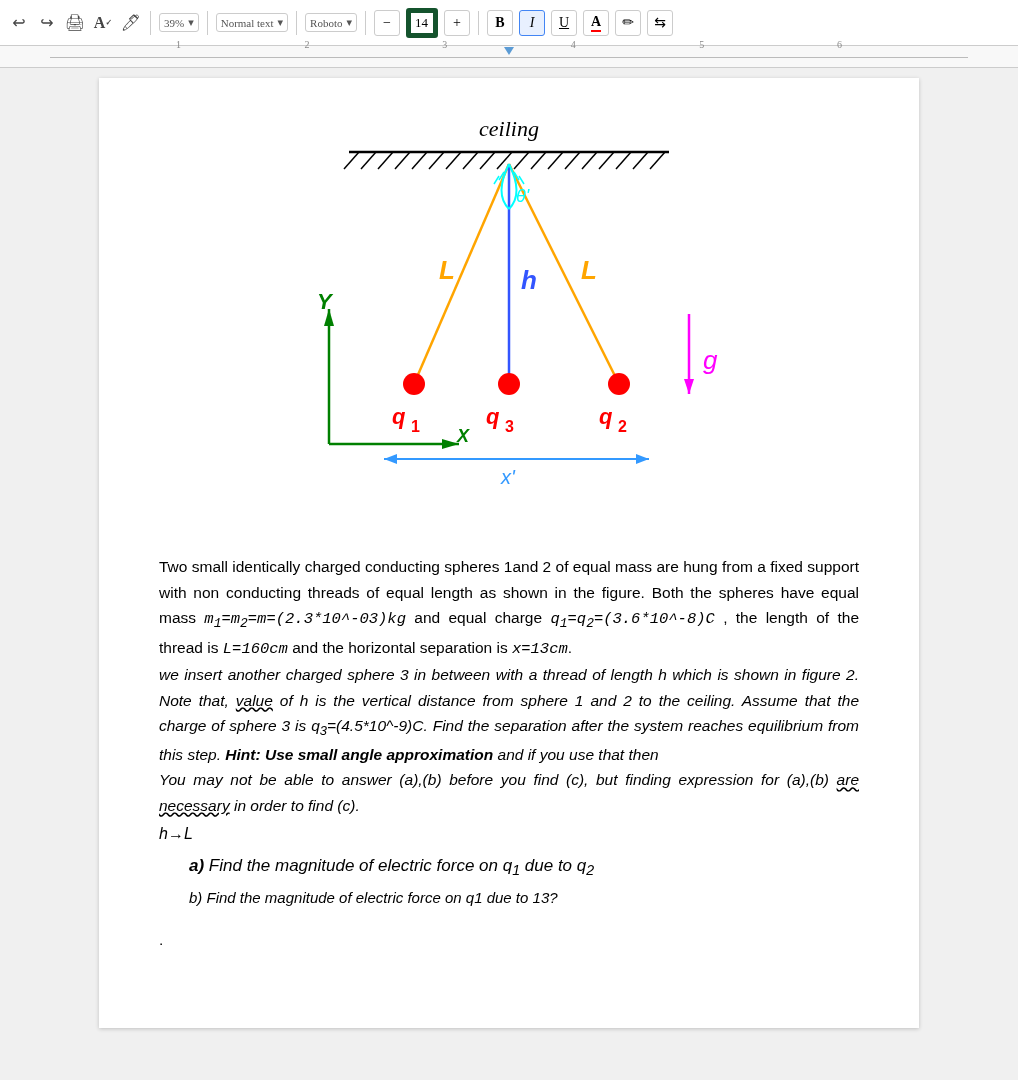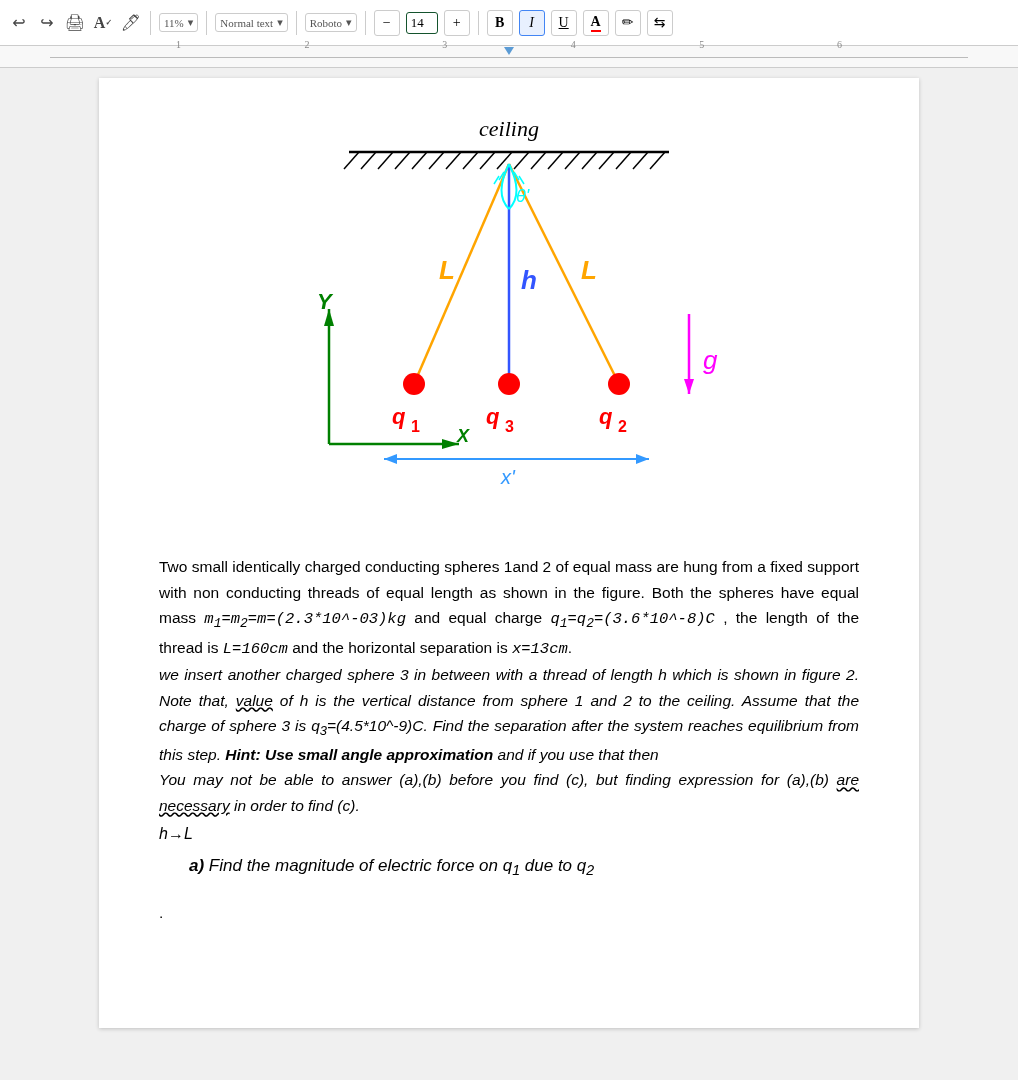--- a/index.html
+++ b/index.html
@@ -56,21 +56,21 @@
       justify-content: center;
       border: 1px solid #ccc;
       border-radius: 3px;
       background: #fff;
       cursor: pointer;
       font-size: 14px;
     }
     .toolbar-num {
       width: 32px;
       text-align: left;
-      border: 1px solid #14532d;
+      border: 5px solid #14532d;
       border-radius: 3px;
       padding: 2px 4px;
       font-size: 13px;
     }
     .toolbar-bold { font-weight: bold; }
     .toolbar-italic { font-style: italic; }
     .toolbar-underline { text-decoration: underline; }
     .toolbar-a { border-bottom: 2px solid red; }
 
     
@@ -145,21 +145,21 @@
 <body>
 
 <div id="toolbar">
   <div class="toolbar-icon">↩</div>
   <div class="toolbar-icon">↪</div>
   <div class="toolbar-icon">🖨</div>
   <div class="toolbar-icon" style="font-family:serif;font-weight:bold;">A<sub style="font-size:8px;">✓</sub></div>
   <div class="toolbar-icon">🖊</div>
   <div class="toolbar-sep"></div>
   <div class="toolbar-select">
-    <span>11%</span>
+    <span>39%</span>
     <span>▾</span>
   </div>
   <div class="toolbar-sep"></div>
   <div class="toolbar-select">
     <span>Normal text</span>
     <span>▾</span>
   </div>
   <div class="toolbar-sep"></div>
   <div class="toolbar-select">
     <span>Roboto</span>
@@ -287,16 +287,19 @@
     </p>
     <p style="font-style:italic;">
       <span>You may not be able to answer (a),(b) before you find (c), but finding expression for (a),(b) <span class="underline-wavy">are necessary</span> in order to find (c).</span>
     </p>
     <p style="font-family:Arial,sans-serif;font-size:16px;margin: 3px 0;">
       <span><em>h</em>→<em>L</em></span>
     </p>
     <div class="list-item large">
       <span><strong><em>a)</em></strong> Find the magnitude of electric force on <em>q</em><sub>1</sub> due to <em>q</em><sub>2</sub></span>
     </div>
+    <div class="list-item">
+      <span>b)  Find the magnitude of electric force on q1 due to 13?</span>
+    </div>
     <p style="margin-top:16px;">.</p>
   </div>
 
 </div>
 
 </body></html>

